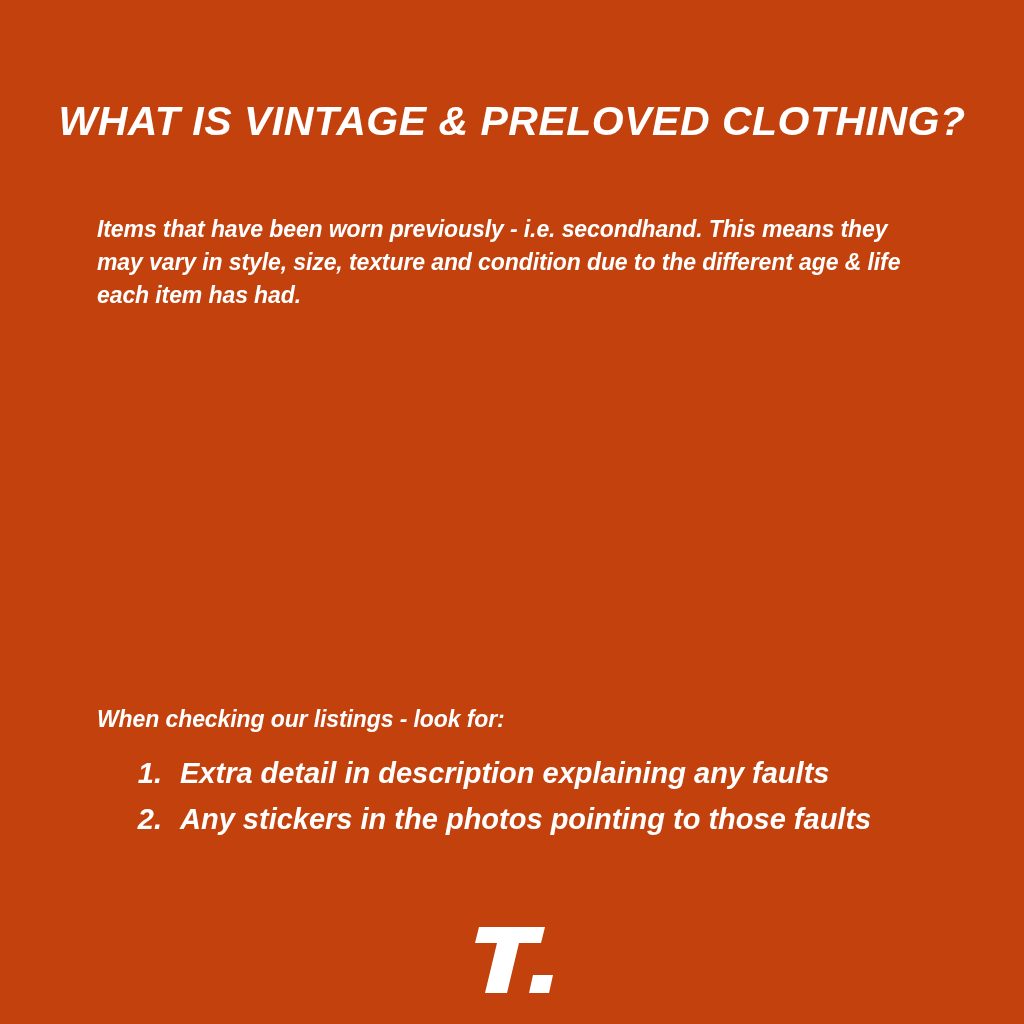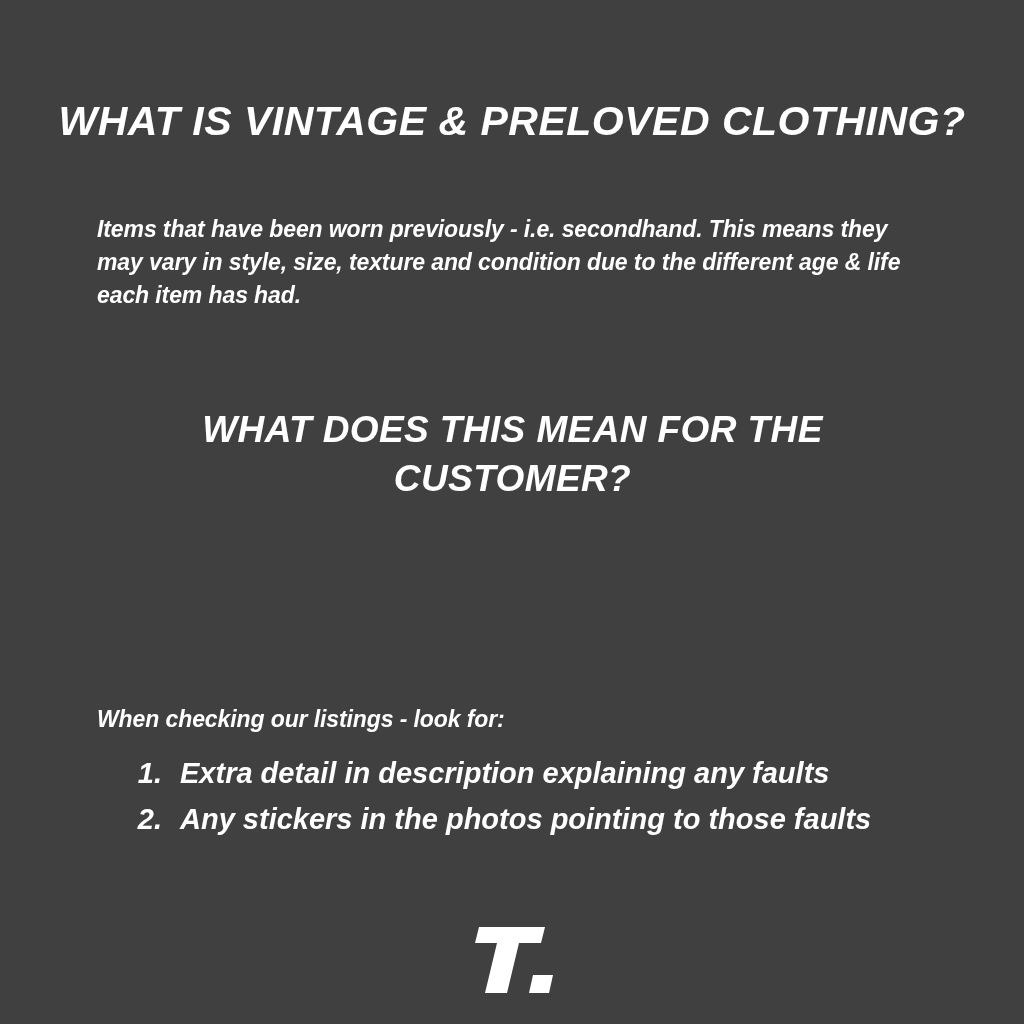--- a/index.html
+++ b/index.html
@@ -11,21 +11,21 @@
     width: 1024px;
     height: 1024px;
     overflow: hidden;
     font-family: "Liberation Sans", sans-serif;
     color: #ffffff;
   }
   .page {
     position: relative;
     width: 1024px;
     height: 1024px;
-    background: #404040;
+    background: #c2410c;
     box-sizing: border-box;
   }
   .heading-main {
     position: absolute;
     top: 72px;
     left: 0;
     width: 1024px;
     text-align: center;
     font-size: 41px;
     font-weight: 700;
@@ -90,21 +90,20 @@
 </style>
 </head>
 <body>
 
 <div class="page">
 
   <h1 class="heading-main">WHAT IS VINTAGE &amp; PRELOVED CLOTHING?</h1>
 
   <p class="para" id="para-intro">Items that have been worn previously - i.e. secondhand. This means they may vary in style, size, texture and condition due to the different age &amp; life each item has had.</p>
 
-  <h2 class="heading-sub">WHAT DOES THIS MEAN FOR THE CUSTOMER?</h2>
 
 
   <p class="para" id="para-checking">When checking our listings - look for:</p>
 
   <ol class="list">
     <li>Extra detail in description explaining any faults</li>
     <li>Any stickers in the photos pointing to those faults</li>
   </ol>
 
   <div class="logo">

